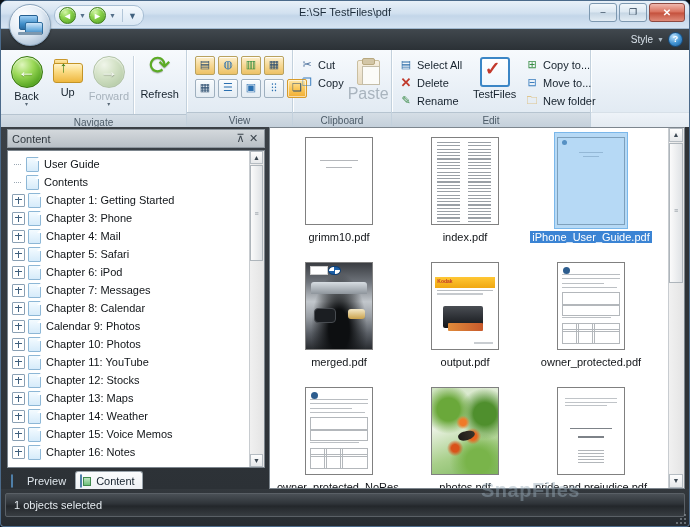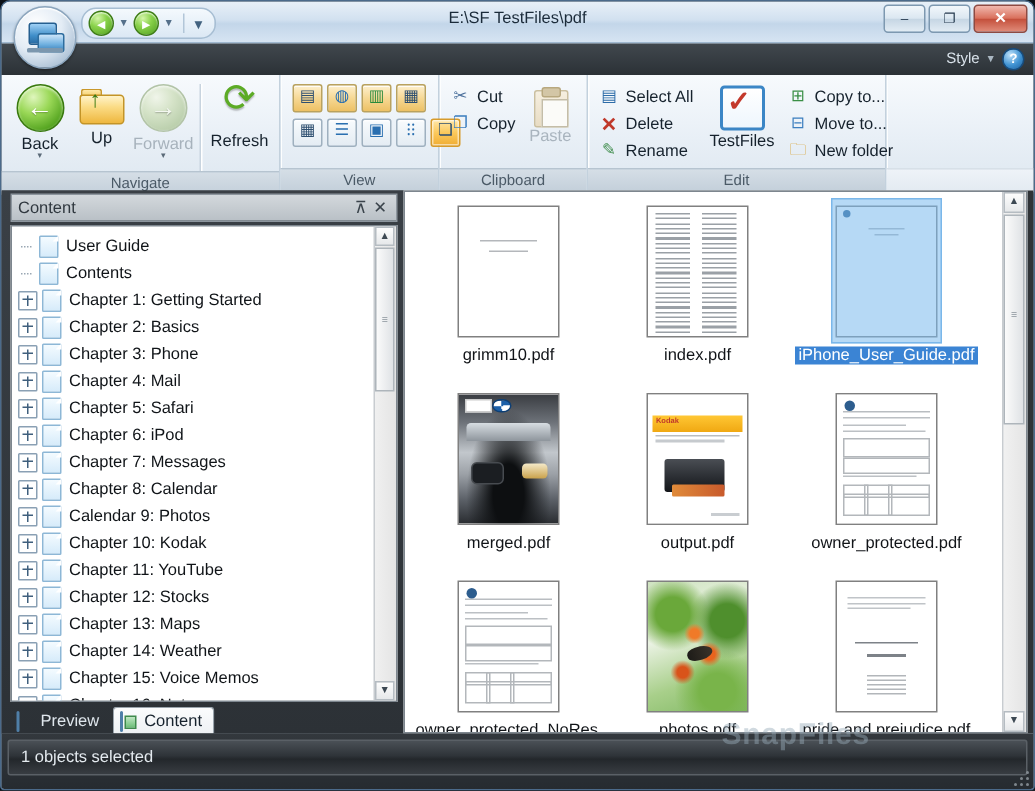--- a/index.html
+++ b/index.html
@@ -648,21 +648,21 @@
             <span class="ci" style="color:#3d7fbf;">❐</span>
             <span>Copy</span>
           </div>
         </div>
         <div class="pastebtn">
           <div class="pasteicon">
             <div class="clip"></div>
               <div class="clipTop"></div>
               <div class="sheet"></div>
           </div>
-          <span style="font-size:11px;color:#a9b4be;margin-top:1px;">Paste</span>
+          <span style="font-size:16px;color:#a9b4be;margin-top:1px;">Paste</span>
         </div>
       </div>
       <div class="glabel">Clipboard</div>
     </div>
 
     <div class="rgroup" style="width:198px">
       <div class="body">
         <div class="cmdcol" style="width:72px">
           <div class="cmd">
             <span class="ci" style="color:#2d6ca8;">▤</span>
@@ -729,25 +729,20 @@
               <span>Contents</span>
             </div>
             <div class="tnode">
               <span class="expander"></span>
               <span class="pgicon"></span>
               <span>Chapter 1: Getting Started</span>
             </div>
             <div class="tnode">
               <span class="expander"></span>
               <span class="pgicon"></span>
-              <span>Chapter 2: Basics</span>
-            </div>
-            <div class="tnode">
-              <span class="expander"></span>
-              <span class="pgicon"></span>
               <span>Chapter 3: Phone</span>
             </div>
             <div class="tnode">
               <span class="expander"></span>
               <span class="pgicon"></span>
               <span>Chapter 4: Mail</span>
             </div>
             <div class="tnode">
               <span class="expander"></span>
               <span class="pgicon"></span>
@@ -769,21 +764,21 @@
               <span>Chapter 8: Calendar</span>
             </div>
             <div class="tnode">
               <span class="expander"></span>
               <span class="pgicon"></span>
               <span>Calendar 9: Photos</span>
             </div>
             <div class="tnode">
               <span class="expander"></span>
               <span class="pgicon"></span>
-              <span>Chapter 10: Kodak</span>
+              <span>Chapter 10: Photos</span>
             </div>
             <div class="tnode">
               <span class="expander"></span>
               <span class="pgicon"></span>
               <span>Chapter 11: YouTube</span>
             </div>
             <div class="tnode">
               <span class="expander"></span>
               <span class="pgicon"></span>
               <span>Chapter 12: Stocks</span>

